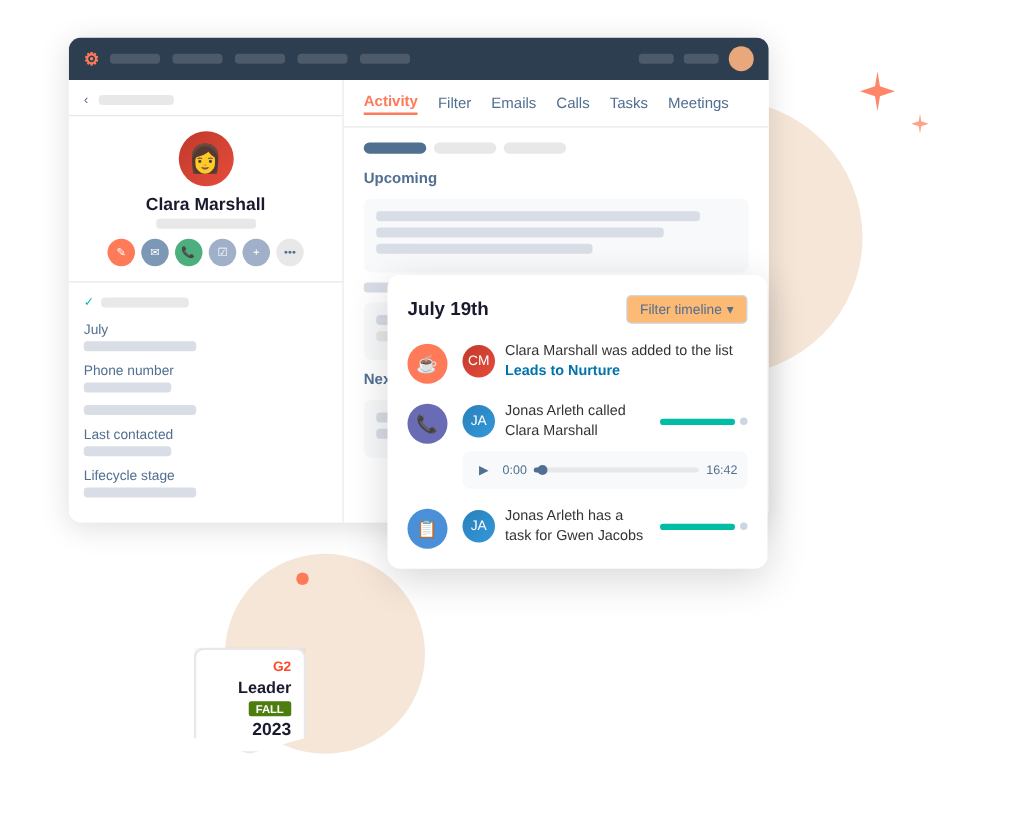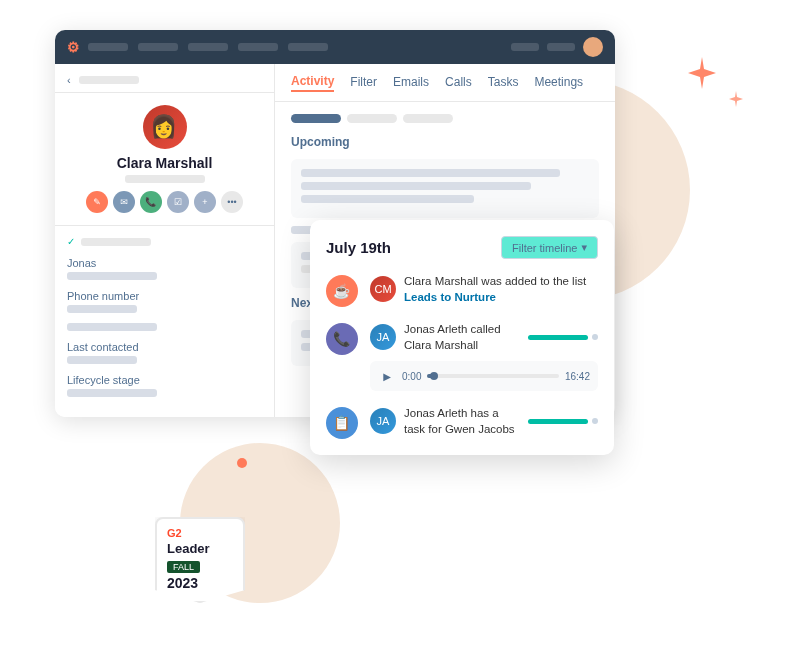--- a/index.html
+++ b/index.html
@@ -328,21 +328,21 @@
       justify-content: space-between;
       align-items: center;
       margin-bottom: 14px;
     }
     .timeline-date {
       font-size: 15px;
       font-weight: 700;
       color: #1a1a2e;
     }
     .filter-btn {
-      background: #5eead4;
+      background: #fdba74;
       border: 1px solid #cbd6e2;
       border-radius: 4px;
       padding: 4px 10px;
       font-size: 11px;
       color: #516f90;
       cursor: pointer;
       display: flex;
       align-items: flex-end;
       gap: 4px;
     }
@@ -463,21 +463,21 @@
     }
     .time-end { font-size: 10px; color: #516f90; }
 
     
     .g2-badge {
       position: absolute;
       bottom: 60px;
       left: 155px;
       z-index: 10;
       width: 90px;
-      text-align: left;
+      text-align: right;
     }
     .g2-badge-shape {
       background: #fff;
       border: 2px solid #e8e8e8;
       border-radius: 8px;
       padding: 8px 10px 10px;
       box-shadow: 0 2px 12px rgba(0,0,0,0.12);
       clip-path: polygon(0 0, 100% 0, 100% 85%, 50% 100%, 0 85%);
     }
     .g2-logo {
@@ -485,24 +485,24 @@
       font-weight: 900;
       color: #ff492c;
       margin-bottom: 2px;
     }
     .g2-leader {
       font-size: 13px;
       font-weight: 800;
       color: #1a1a2e;
     }
     .g2-fall-badge {
-      background: #14532d;
+      background: #4d7c0f;
       color: #fff;
       font-size: 9px;
-      font-weight: 400;
+      font-weight: 700;
       padding: 1px 6px;
       border-radius: 2px;
       margin: 2px auto;
       display: inline-block;
     }
     .g2-year {
       font-size: 14px;
       font-weight: 800;
       color: #1a1a2e;
     }
@@ -577,21 +577,21 @@
         </div>
       </div>
 
       <div class="properties-section">
         <div class="prop-section-header">
           <span class="prop-check">✓</span>
           <div class="prop-section-pill"></div>
         </div>
 
         <div class="prop-item">
-          <div class="prop-label">Jonas</div>
+          <div class="prop-label">July</div>
           <div class="prop-value-pill"></div>
         </div>
         <div class="prop-item">
           <div class="prop-label">Phone number</div>
           <div class="prop-value-pill prop-value-pill-sm"></div>
         </div>
         <div class="prop-item">
           <div class="prop-value-pill"></div>
         </div>
         <div class="prop-item">

